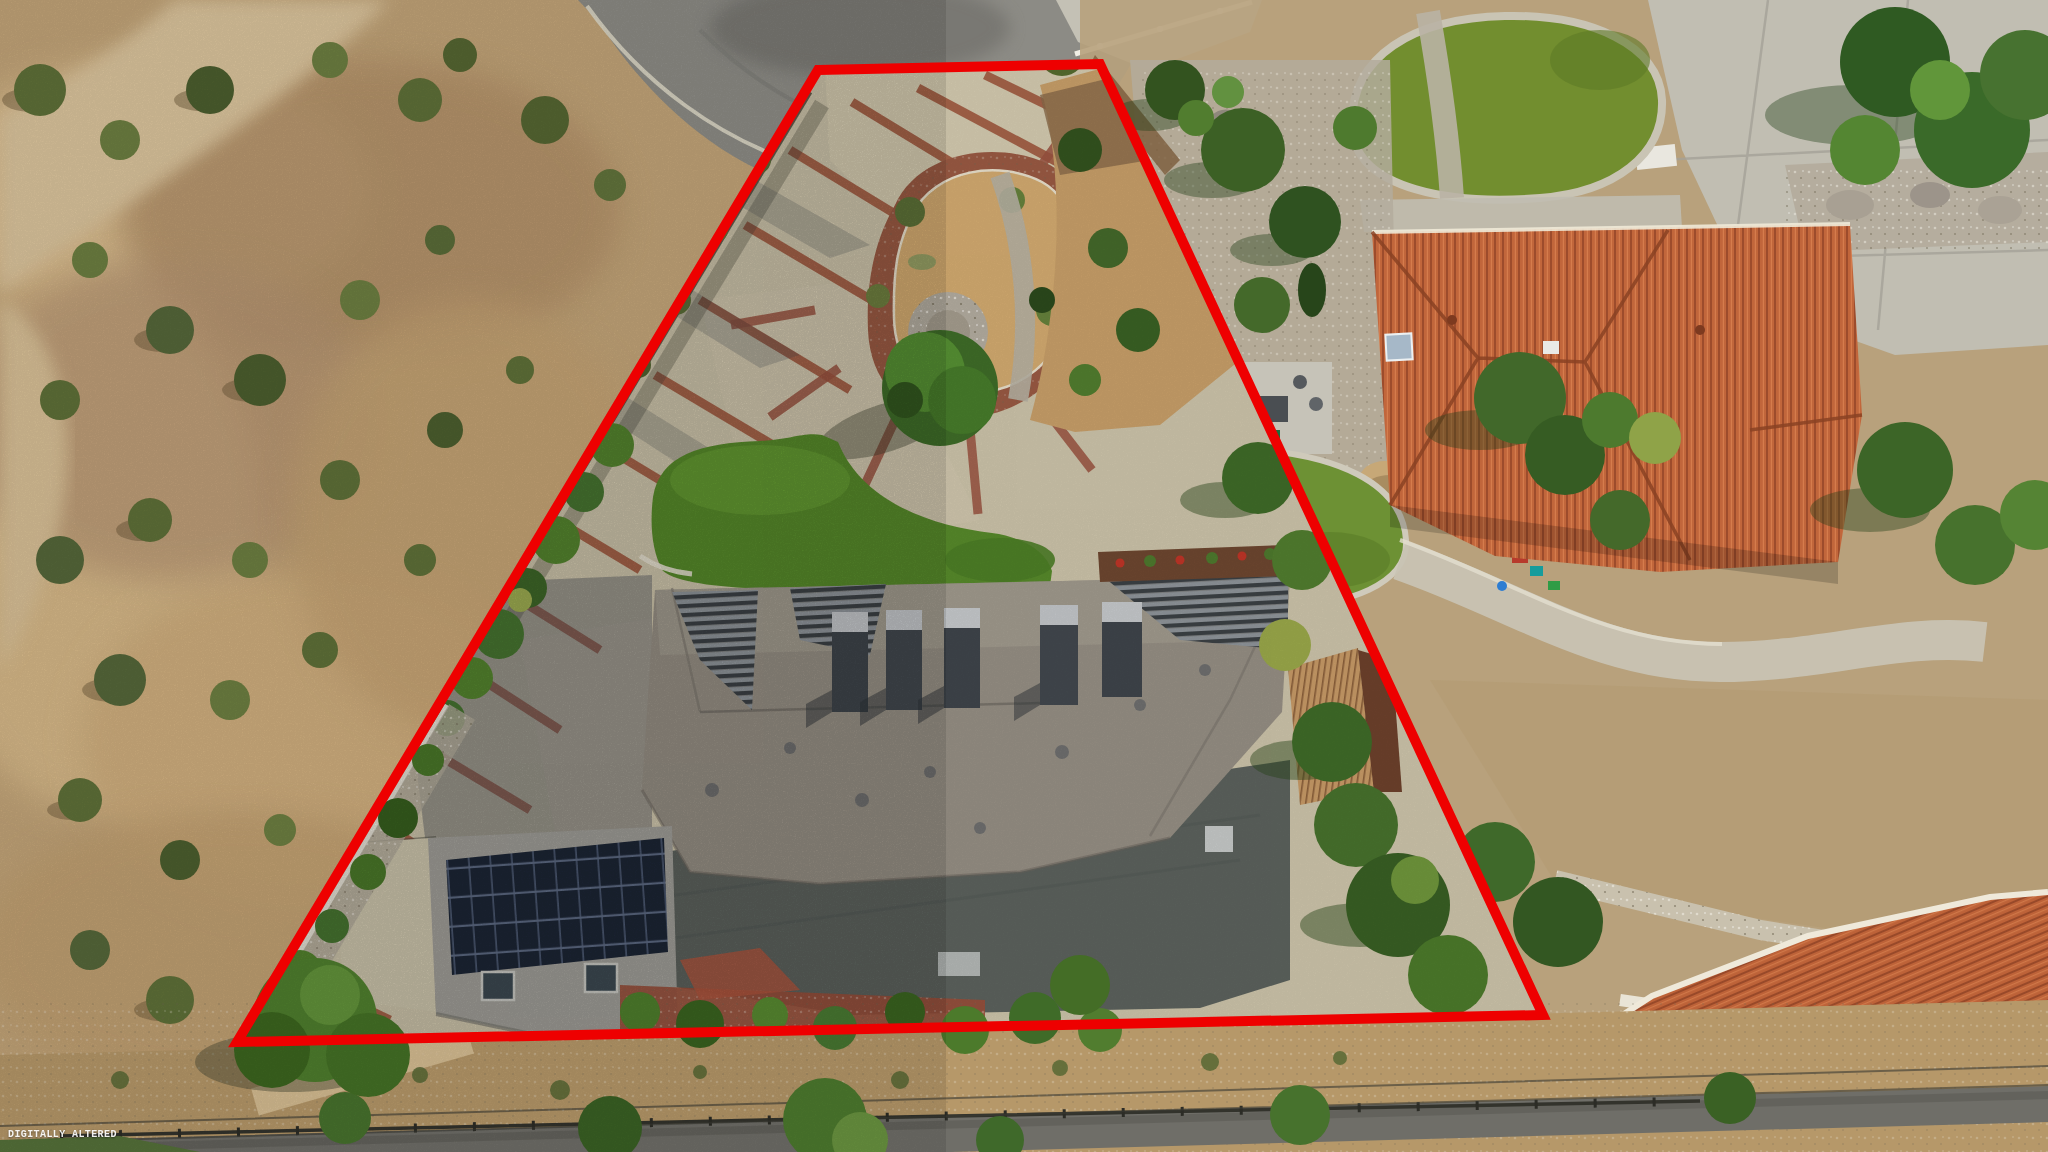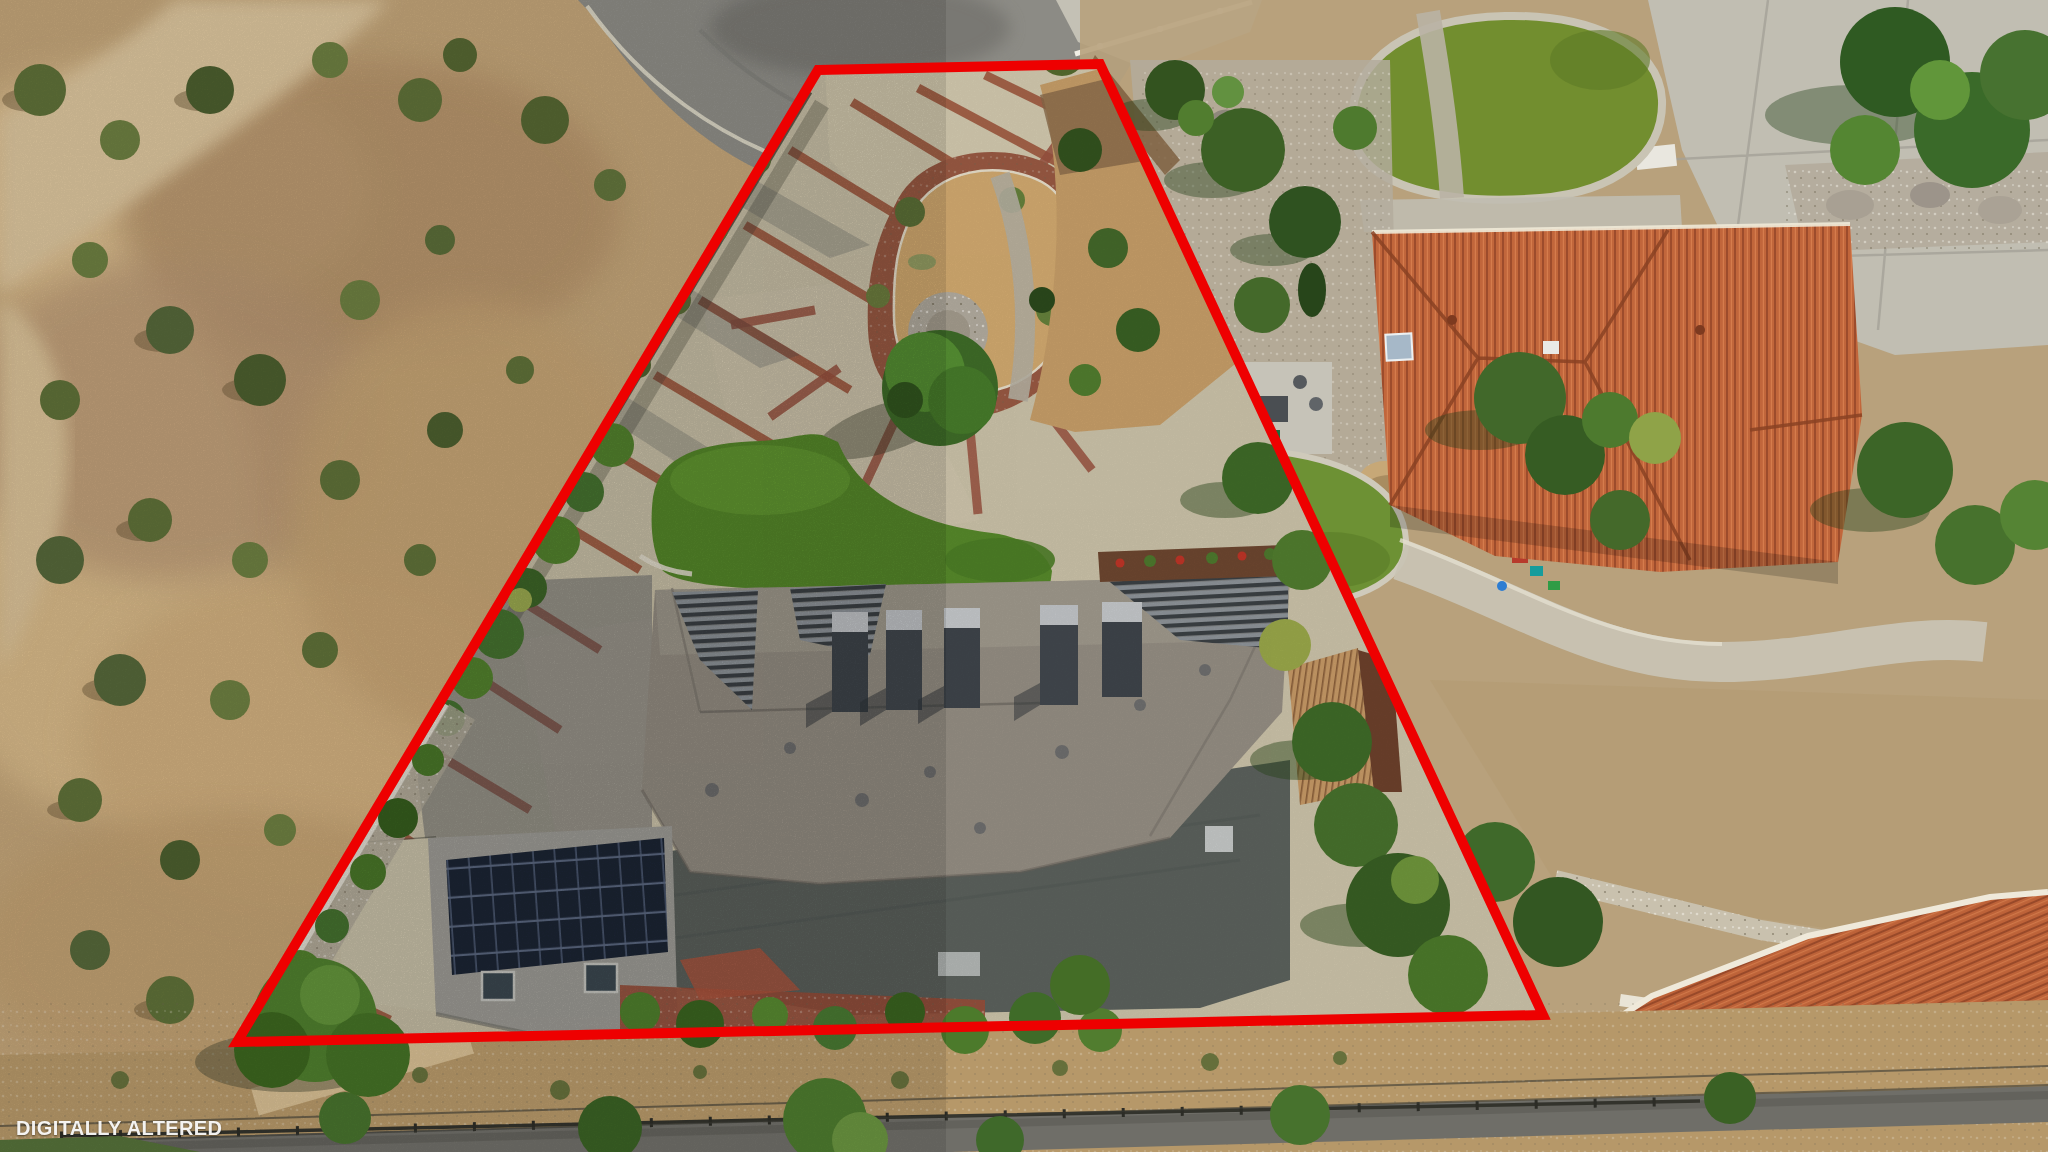--- a/index.html
+++ b/index.html
@@ -1,20 +1,20 @@
 <!DOCTYPE html>
 <html><head>
 <meta charset="utf-8">
 <style>
   html,body{margin:0;padding:0;background:#c2a478;}
   .stage{position:relative;width:2048px;height:1152px;overflow:hidden;font-family:"Liberation Sans",sans-serif;}
   .stage svg{position:absolute;inset:0;display:block;}
-  .watermark{position:absolute;left:16px;bottom:12px;color:rgba(255,255,255,.93);
-    font-size:20px;font-weight:bold;letter-spacing:.4px;
-    text-shadow:0 1px 2px rgba(0,0,0,.45);user-select:none;}
+  .watermark{position:absolute;left:8px;bottom:12px;color:rgba(255,255,255,.93);
+    font-size:10px;font-weight:bold;letter-spacing:.4px;
+    text-shadow:0 1px 2px rgba(0,0,0,.45);user-select:none;font-family:Liberation Mono, monospace;}
 </style>
 </head>
 <body>
 
 <div class="stage">
 <svg viewBox="0 0 2048 1152" width="2048" height="1152">
 <defs>
   <filter id="grain">
           <feTurbulence type="fractalNoise" baseFrequency="0.85" numOctaves="2" stitchTiles="stitch"></feTurbulence>
     <feColorMatrix type="matrix" values="0 0 0 0 0  0 0 0 0 0  0 0 0 0 0  0.7 0.7 0.7 0 0"></feColorMatrix>

